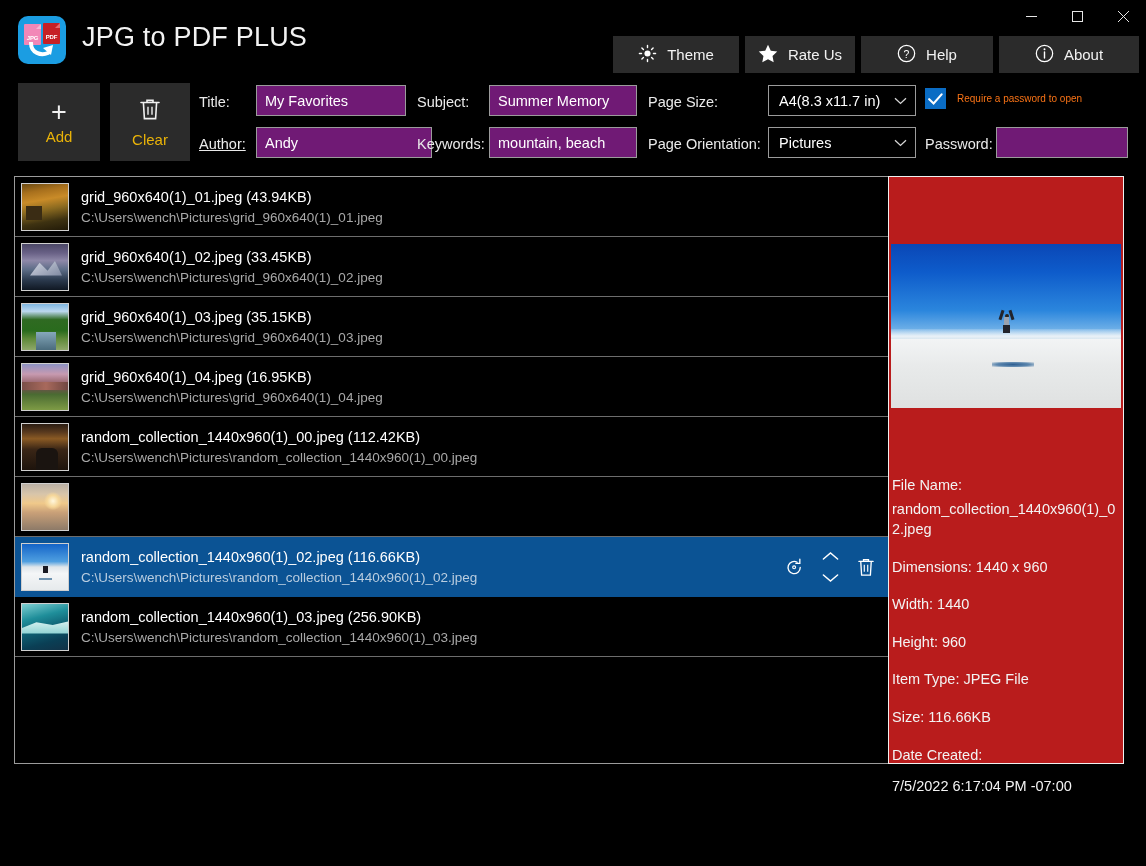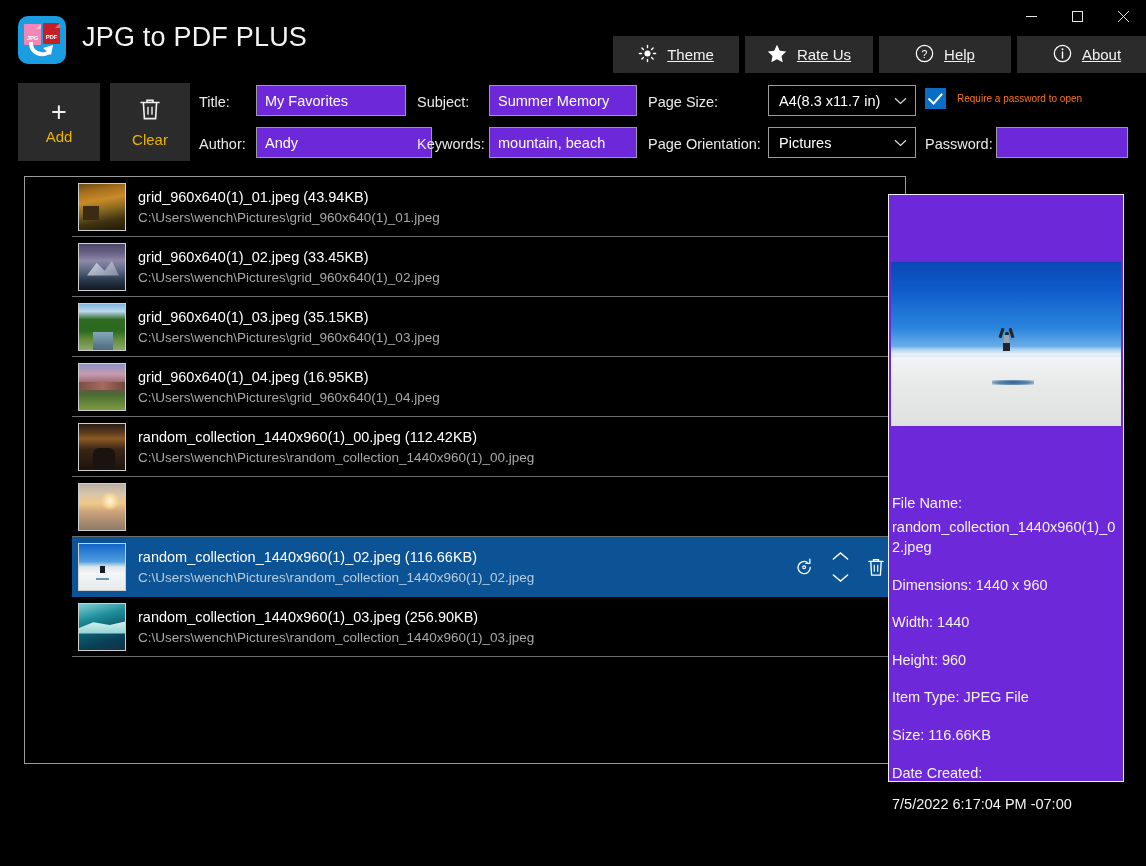--- a/index.html
+++ b/index.html
@@ -65,45 +65,44 @@
   
   .hdr-btns {
     position: absolute; left: 613px; top: 36px;
     display: flex; gap: 6px;
   }
   .hdr-btn {
     height: 37px; background: #2b2b2b; border: none;
     display: flex; align-items: center; justify-content: center;
     gap: 10px; color: #f2f2f2; font-size: 15px; cursor: pointer;
     font-family: "Liberation Sans", sans-serif;
-    text-decoration: underline;
   }
   .hdr-btn .lbl { line-height: 1; }
   .b-theme { width: 126px; }
-  .b-rate  { width: 128px; }
+  .b-rate  { width: 110px; }
   .b-help  { width: 132px; }
   .b-about { width: 140px; }
 
   
   .tool-add, .tool-clear {
     position: absolute; top: 83px; height: 78px;
     background: #2b2b2b; cursor: pointer;
     display: flex; flex-direction: column; align-items: center;
     justify-content: center; gap: 4px;
   }
   .tool-add { left: 18px; width: 82px; }
   .tool-clear { left: 110px; width: 80px; }
   .tool-add .lbl, .tool-clear .lbl { font-size: 15px; color: #eab308; }
   .tool-add .glyph { font-size: 27px; line-height: 24px; color: #f0f0f0; font-weight: 300; }
 
   .field-label {
     position: absolute; font-size: 14.5px; color: #eaeaea; white-space: nowrap;
   }
   .txtbox {
-    position: absolute; background: #6d28d9; border: 1px solid #9b9b9b;
+    position: absolute; background: #701a75; border: 1px solid #9b9b9b;
     color: #ffffff; font-size: 14.5px; padding: 0 8px; height: 31px;
     font-family: "Liberation Sans", sans-serif; outline: none;
   }
   .txtbox::placeholder { color: #d0d0d0; }
   .combo {
     position: absolute; background: #000; border: 1px solid #9b9b9b;
     height: 31px; display: flex; align-items: center;
     padding: 0 8px 0 10px; cursor: pointer;
   }
   .combo .cval { font-size: 14.5px; color: #ffffff; flex: 1; white-space: nowrap; }
@@ -115,22 +114,22 @@
   }
   .chkbox {
     width: 21px; height: 21px; background: #0a6cc4;
     display: flex; align-items: center; justify-content: center;
   }
   .chkbox svg { display: block; }
   .chk-label { font-size: 10px; color: #f97316; white-space: nowrap; }
 
   
   .list {
-    position: absolute; left: 24px; top: 176px; width: 882px; height: 588px;
-    border: 1px solid #9b9b9b; background: #000; overflow: hidden; padding-left: 47px;
+    position: absolute; left: 14px; top: 176px; width: 882px; height: 588px;
+    border: 1px solid #9b9b9b; background: #000; overflow: hidden;
   }
   .row {
     position: relative; height: 60px; border-bottom: 1px solid #6d6d6d;
     display: flex; align-items: center; padding: 0 8px 0 6px; cursor: pointer;
   }
   .row.sel { background: #0b5394; border-bottom-color: #0b5394; }
   .thumb {
     width: 48px; height: 48px; flex: 0 0 48px; margin-right: 12px;
     border: 1px solid #cfcfcf; overflow: hidden; position: relative;
   }
@@ -142,21 +141,21 @@
     position: absolute; right: 14px; top: 0; height: 60px;
     display: flex; align-items: center; gap: 6px;
   }
   .act { width: 30px; height: 30px; display: flex; align-items: center;
          justify-content: center; color: #ffffff; cursor: pointer; }
   .act.stack { flex-direction: column; gap: 4px; height: 46px; }
 
   
   .preview {
     position: absolute; left: 888px; top: 176px; width: 236px; height: 588px;
-    border: 1px solid #f0f0f0; background: #6d28d9; padding: 0; margin-top: 18px;
+    border: 1px solid #f0f0f0; background: #b91c1c; padding: 0;
   }
   .preview-img {
     position: absolute; left: 2px; top: 67px; width: 230px; height: 164px;
     overflow: hidden;
   }
   .meta {
     position: absolute; left: 3px; top: 298px; right: 4px;
     display: flex; flex-direction: column; gap: 17px;
   }
   .meta-line { font-size: 14.5px; color: #f3f3f3; line-height: 1.42; word-break: break-all; }
@@ -314,21 +313,21 @@
         <path d="M5.4 5.5l1 16.1h11.2l1-16.1" stroke="#f0f0f0" stroke-width="1.6" fill="none"></path>
         <path d="M10 9.8v8M14 9.8v8" stroke="#f0f0f0" stroke-width="1.4"></path>
       </svg>
     </span>
     <span class="lbl">Clear</span>
   </div>
 
   <div class="field-label" style="left:199px; top:94px;">Title:</div>
   <input class="txtbox" style="left: 256px; top: 85px; width: 150px;" value="My Favorites">
 
-  <div class="field-label" style="left:199px; top:136px;">Author:</div>
+  <div class="field-label" style="left:199px; top:136px;text-decoration:underline;">Author:</div>
   <input class="txtbox" style="left: 256px; top: 127px; width: 176px;" value="Andy">
 
   <div class="field-label" style="left:417px; top:94px;">Subject:</div>
   <input class="txtbox" style="left: 489px; top: 85px; width: 148px;" value="Summer Memory">
 
   <div class="field-label" style="left:417px; top:136px;">Keywords:</div>
   <input class="txtbox" style="left: 489px; top: 127px; width: 148px;" value="mountain, beach">
 
   <div class="field-label" style="left:648px; top:94px;">Page Size:</div>
   <div class="combo" style="left:768px; top:85px; width:148px;">

